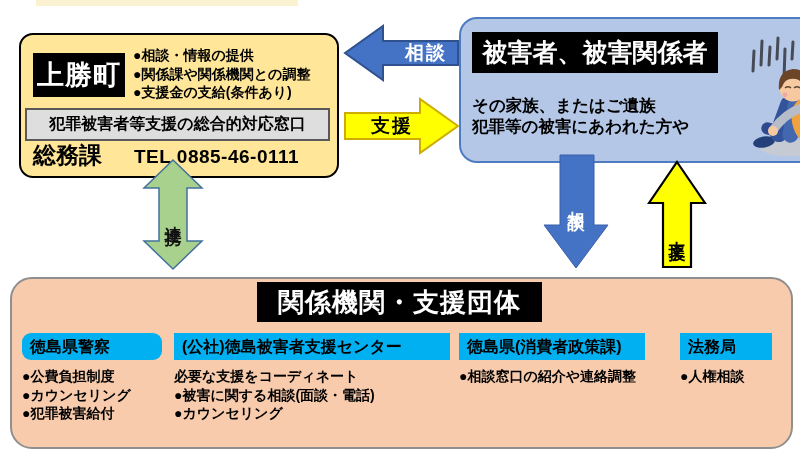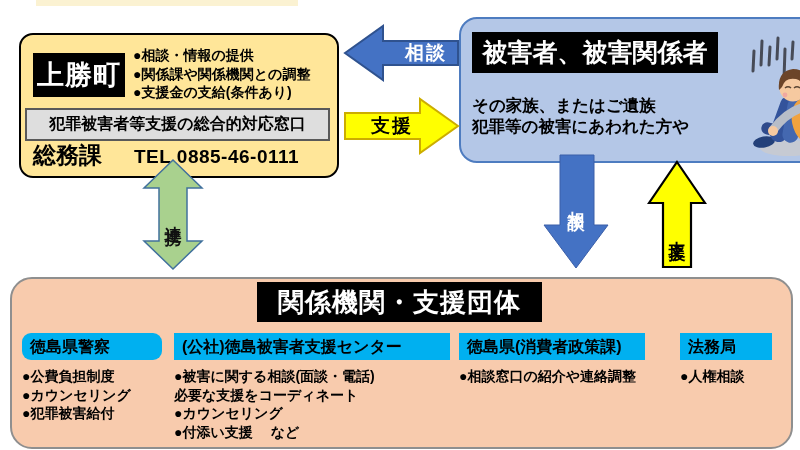--- a/index.html
+++ b/index.html
@@ -163,24 +163,23 @@
       <div class="org-list">
         <div>●公費負担制度</div>
         <div>●カウンセリング</div>
         <div>●犯罪被害給付</div>
       </div>
     </div>
 
     <div class="abs org-col org-col-2">
       <div class="org-header org-header-2">(公社)徳島被害者支援センター</div>
       <div class="org-list">
+        <div>必要な支援をコーディネート</div>
         <div>●被害に関する相談(面談・電話)</div>
-        <div>必要な支援をコーディネート</div>
         <div>●カウンセリング</div>
-        <div>●付添い支援　 など</div>
       </div>
     </div>
 
     <div class="abs org-col org-col-3">
       <div class="org-header org-header-3">徳島県(消費者政策課)</div>
       <div class="org-list">
         <div>●相談窓口の紹介や連絡調整</div>
       </div>
     </div>
 

